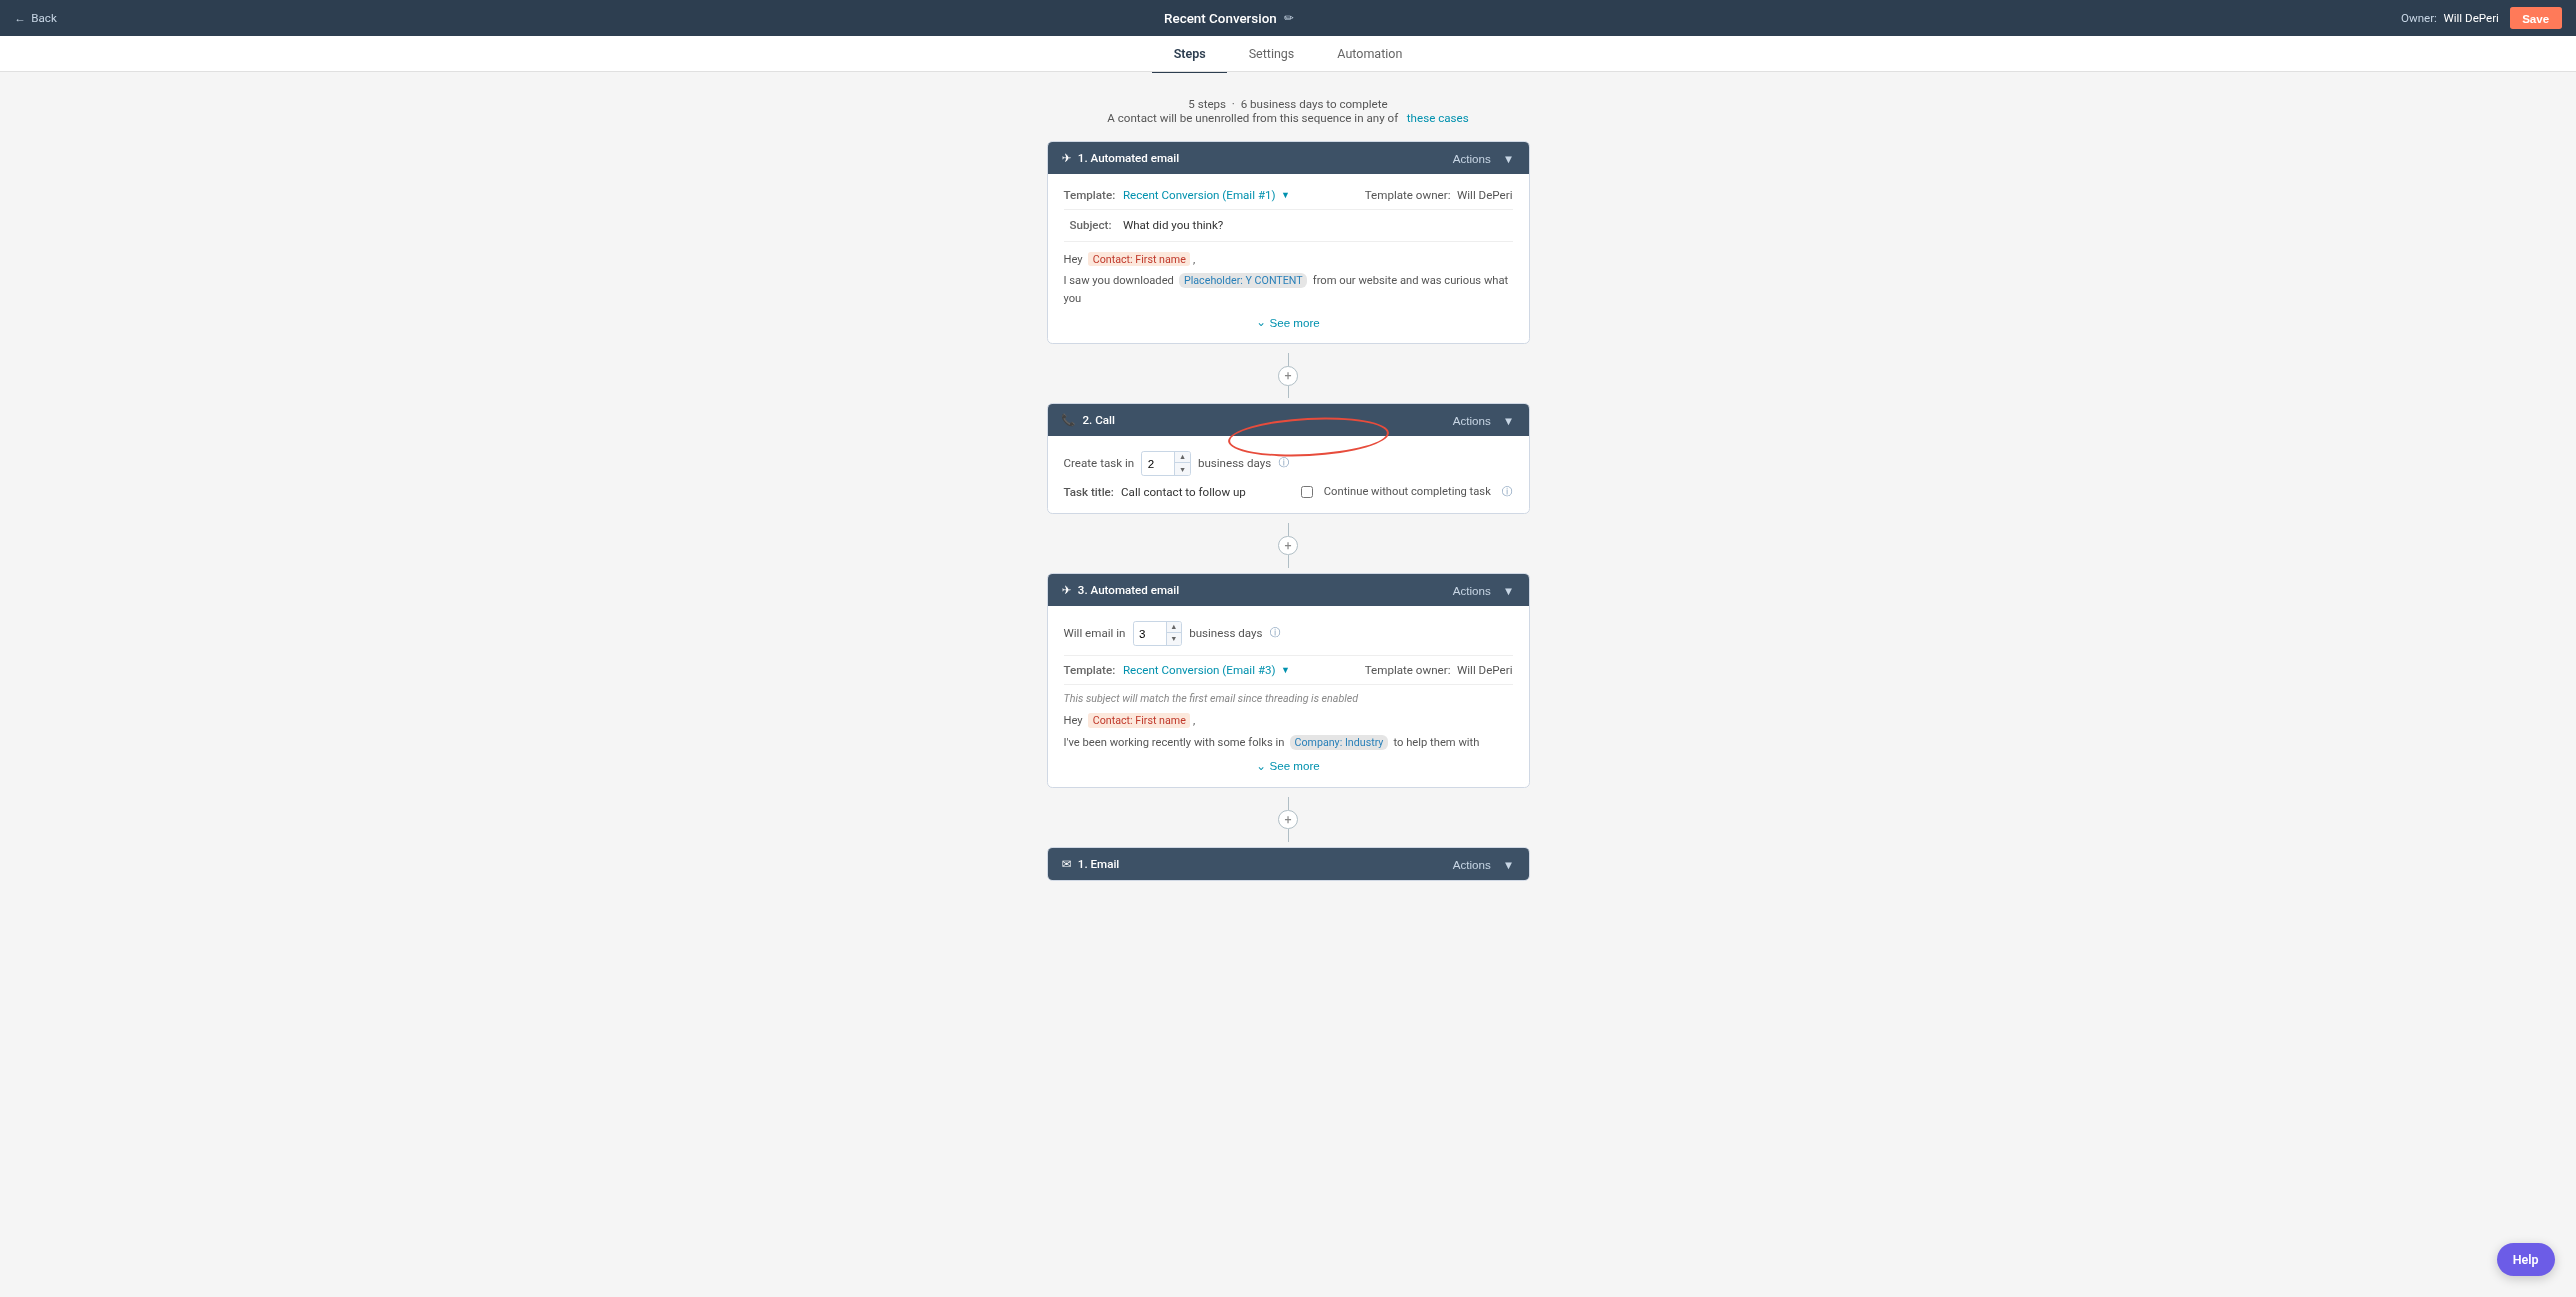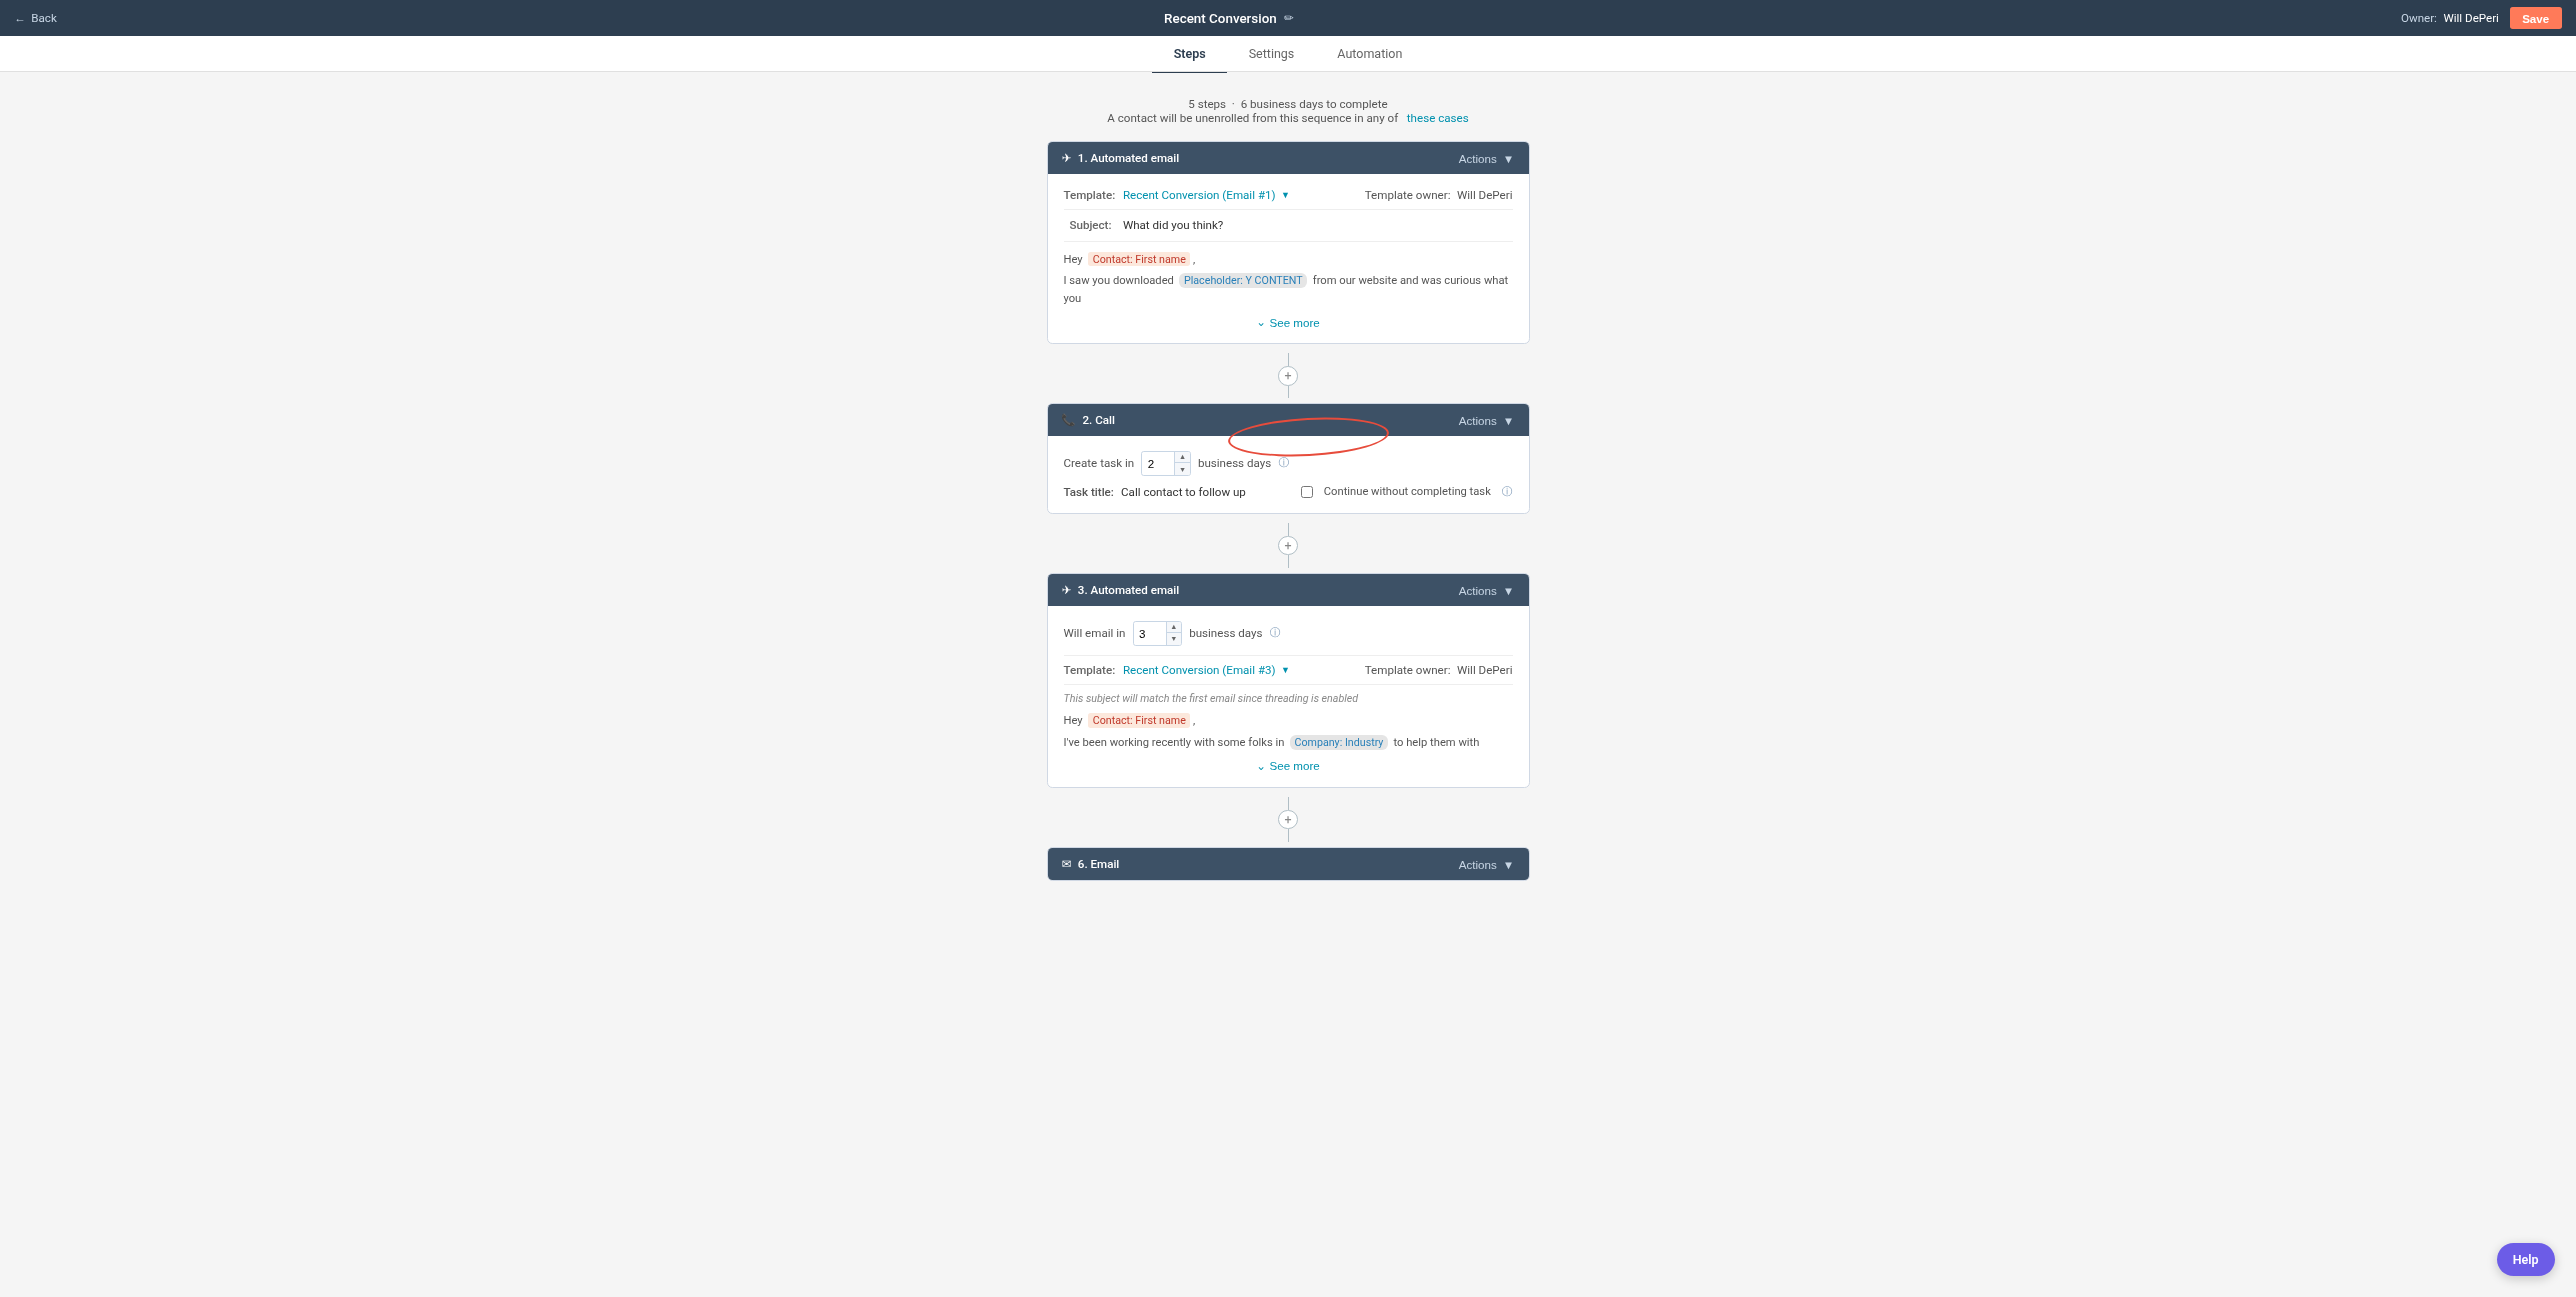--- a/index.html
+++ b/index.html
@@ -138,21 +138,21 @@
       font-size: 11.6px;
     }
     .actions-btn {
       background: none;
       border: none;
       color: #c8d6e5;
       font-size: 11.6px;
       cursor: pointer;
       display: flex;
       align-items: center;
-      gap: 6px;
+      gap: 12px;
     }
 
     .card-body {
       padding: 14.3px 16px;
     }
 
     
     .field-row {
       display: flex;
       align-items: center;
@@ -604,21 +604,21 @@
   <div class="connector">
     <div class="connector-line"></div>
     <div class="connector-plus">+</div>
     <div class="connector-line"></div>
   </div>
 
   <div class="card-stub">
     <div class="card-header">
       <div class="card-header-left">
         <span class="card-header-icon">✉</span>
-        <span>6. Email</span>
+        <span>1. Email</span>
       </div>
       <button class="actions-btn">
         <span>Actions</span>
         <span>▼</span>
       </button>
     </div>
   </div>
 
 </div>
 

